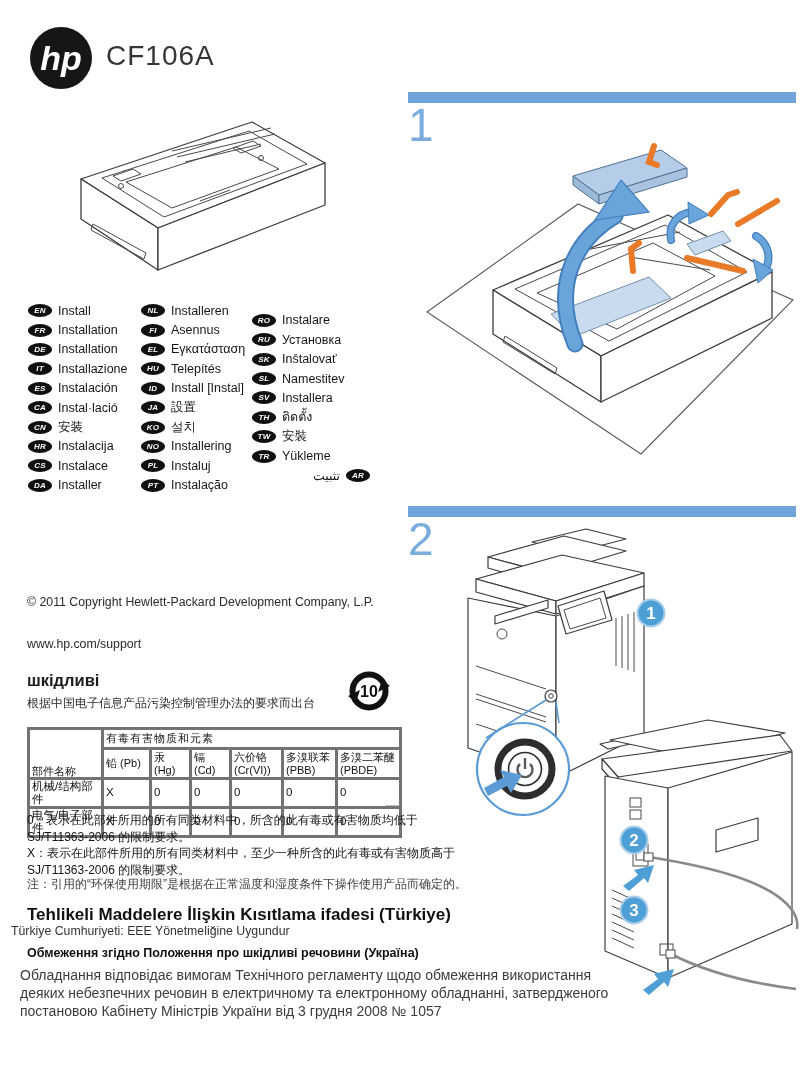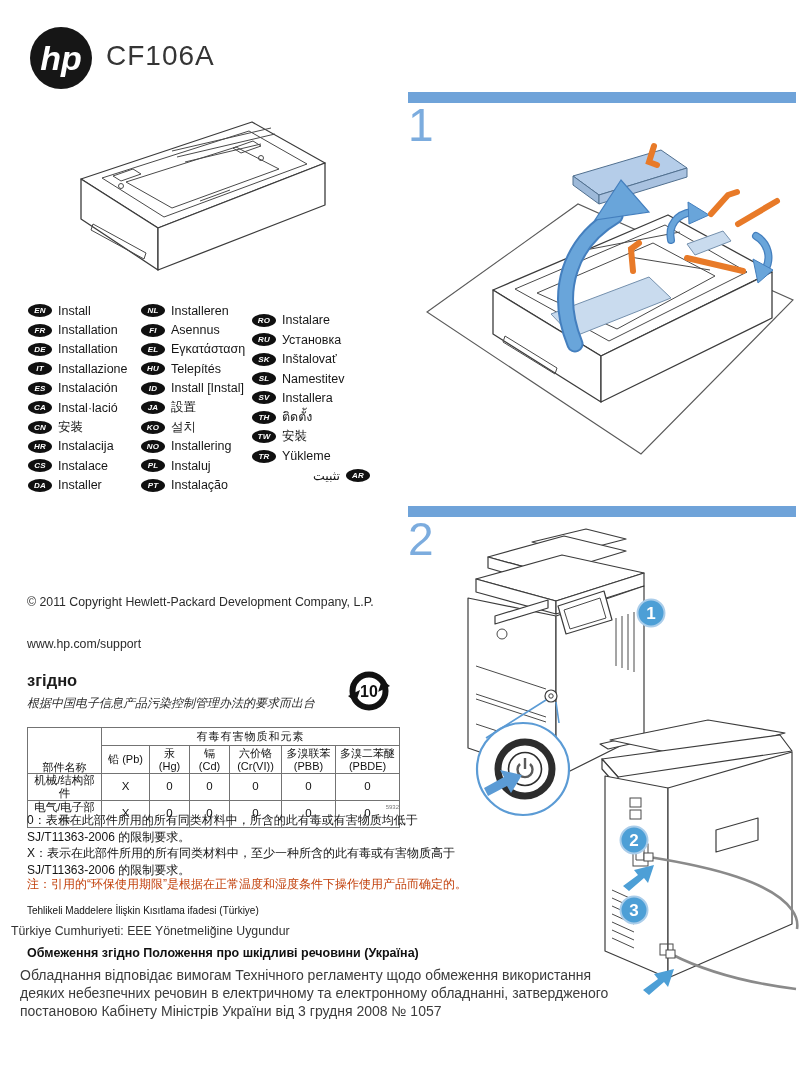--- a/index.html
+++ b/index.html
@@ -21,36 +21,36 @@
       font-size:8px;font-weight:bold;font-style:italic;display:flex;align-items:center;
       justify-content:center;flex:0 0 auto;letter-spacing:.2px;}
   .lang-label{margin-left:6px;font-size:12.5px;white-space:nowrap;color:#161616;}
   .lang-row.rtl{flex-direction:row-reverse;justify-content:flex-start;}
   .lang-row.rtl .lang-label{margin-left:15px;margin-right:6px;}
 
   
   .copyright{left:27px;top:595px;font-size:12.3px;color:#2b2b2b;}
   .support-url{left:27px;top:637px;font-size:12.3px;color:#2b2b2b;}
   .rohs-title{left:27px;top:671px;font-size:16.5px;font-weight:600;color:#1c1c1c;}
-  .rohs-sub{left:27px;top:695px;font-size:12px;color:#2b2b2b;font-style:italic;}
+  .rohs-sub{left:27px;top:695px;font-size:12px;color:#2b2b2b;}
   .epup{left:347px;top:669px;}
 
   table.rohs{left:27px;top:727px;border-collapse:collapse;table-layout:fixed;width:372px;}
-  table.rohs td{border:1px solid #737373;text-align:center;padding:0 2px;line-height:1.12;
+  table.rohs td{border:3px solid #737373;padding:0 2px;line-height:1.12;
       white-space:pre-line;font-size:11px;color:#111;}
   td.c-group{height:17px;font-size:12px;letter-spacing:1px;}
   td.c-name{vertical-align:bottom;font-size:11.5px;border-right-width:2.5px;}
   tr.subhead td{height:27px;vertical-align:middle;}
   tr.datarow td{height:16px;font-size:11.5px;}
   td.c-rowname{border-right-width:2.5px;}
   .tbl-id{left:27px;top:804px;width:372px;text-align:right;font-size:6px;color:#777;}
 
   .notes{left:27px;top:812px;font-size:12px;line-height:16.5px;color:#141414;}
-  .remark{left:27px;top:876px;font-size:12px;color:#c2410c;}
-  .tr-title{left:27px;top:905px;font-size:10px;font-weight:normal;color:#111;}
+  .remark{left:27px;top:876px;font-size:12px;color:#404040;}
+  .tr-title{left:27px;top:905px;font-size:17px;font-weight:bold;color:#111;}
   .tr-body{left:11px;top:924px;font-size:12.3px;color:#333;}
   .ua-title{left:27px;top:946px;font-size:12.5px;font-weight:bold;color:#111;}
   .ua-body{left:20px;top:966px;font-size:14px;line-height:18px;color:#3c3c3c;}
 
   
   .step-bar{width:388px;height:11px;background:#6fa3d9;}
   .bar1{left:408px;top:92px;}
   .bar2{left:408px;top:506px;}
   .step-num{font-size:46px;line-height:1;color:#7cacde;}
   .num1{left:408px;top:102px;}
@@ -211,21 +211,21 @@
       <div class="lang-row rtl">
           <span class="lang-badge">AR</span>
           <span class="lang-label">تثبيت</span>
         </div>
     </div>
   </div>
 
   <div class="abs copyright">© 2011  Copyright Hewlett-Packard Development Company, L.P.</div>
   <div class="abs support-url">www.hp.com/support</div>
 
-  <div class="abs rohs-title">згідно</div>
+  <div class="abs rohs-title">шкідливі</div>
   <div class="abs rohs-sub">根据中国电子信息产品污染控制管理办法的要求而出台</div>
 
   <svg class="abs epup" width="44" height="44" viewBox="0 0 44 44">
     <circle cx="22" cy="22" r="16.5" fill="none" stroke="#111" stroke-width="6"></circle>
     <polygon points="1,27 13,21 9,33" fill="#111"></polygon>
     <polygon points="43,17 31,23 35,11" fill="#111"></polygon>
     <text x="22" y="28" font-size="16" font-weight="bold" text-anchor="middle" fill="#111" stroke="#fff" stroke-width="2" paint-order="stroke" font-family="Liberation Sans, sans-serif">10</text>
   </svg>
 
   <table class="abs rohs">

